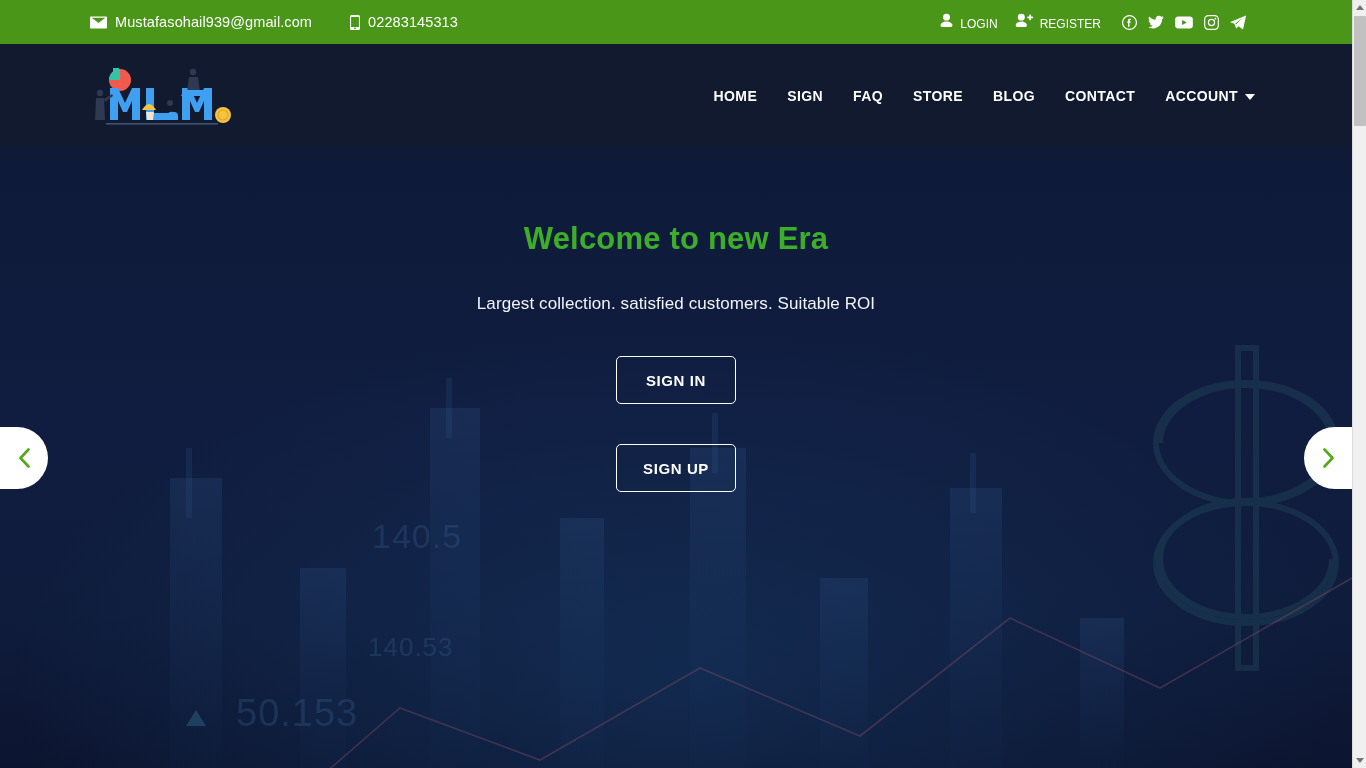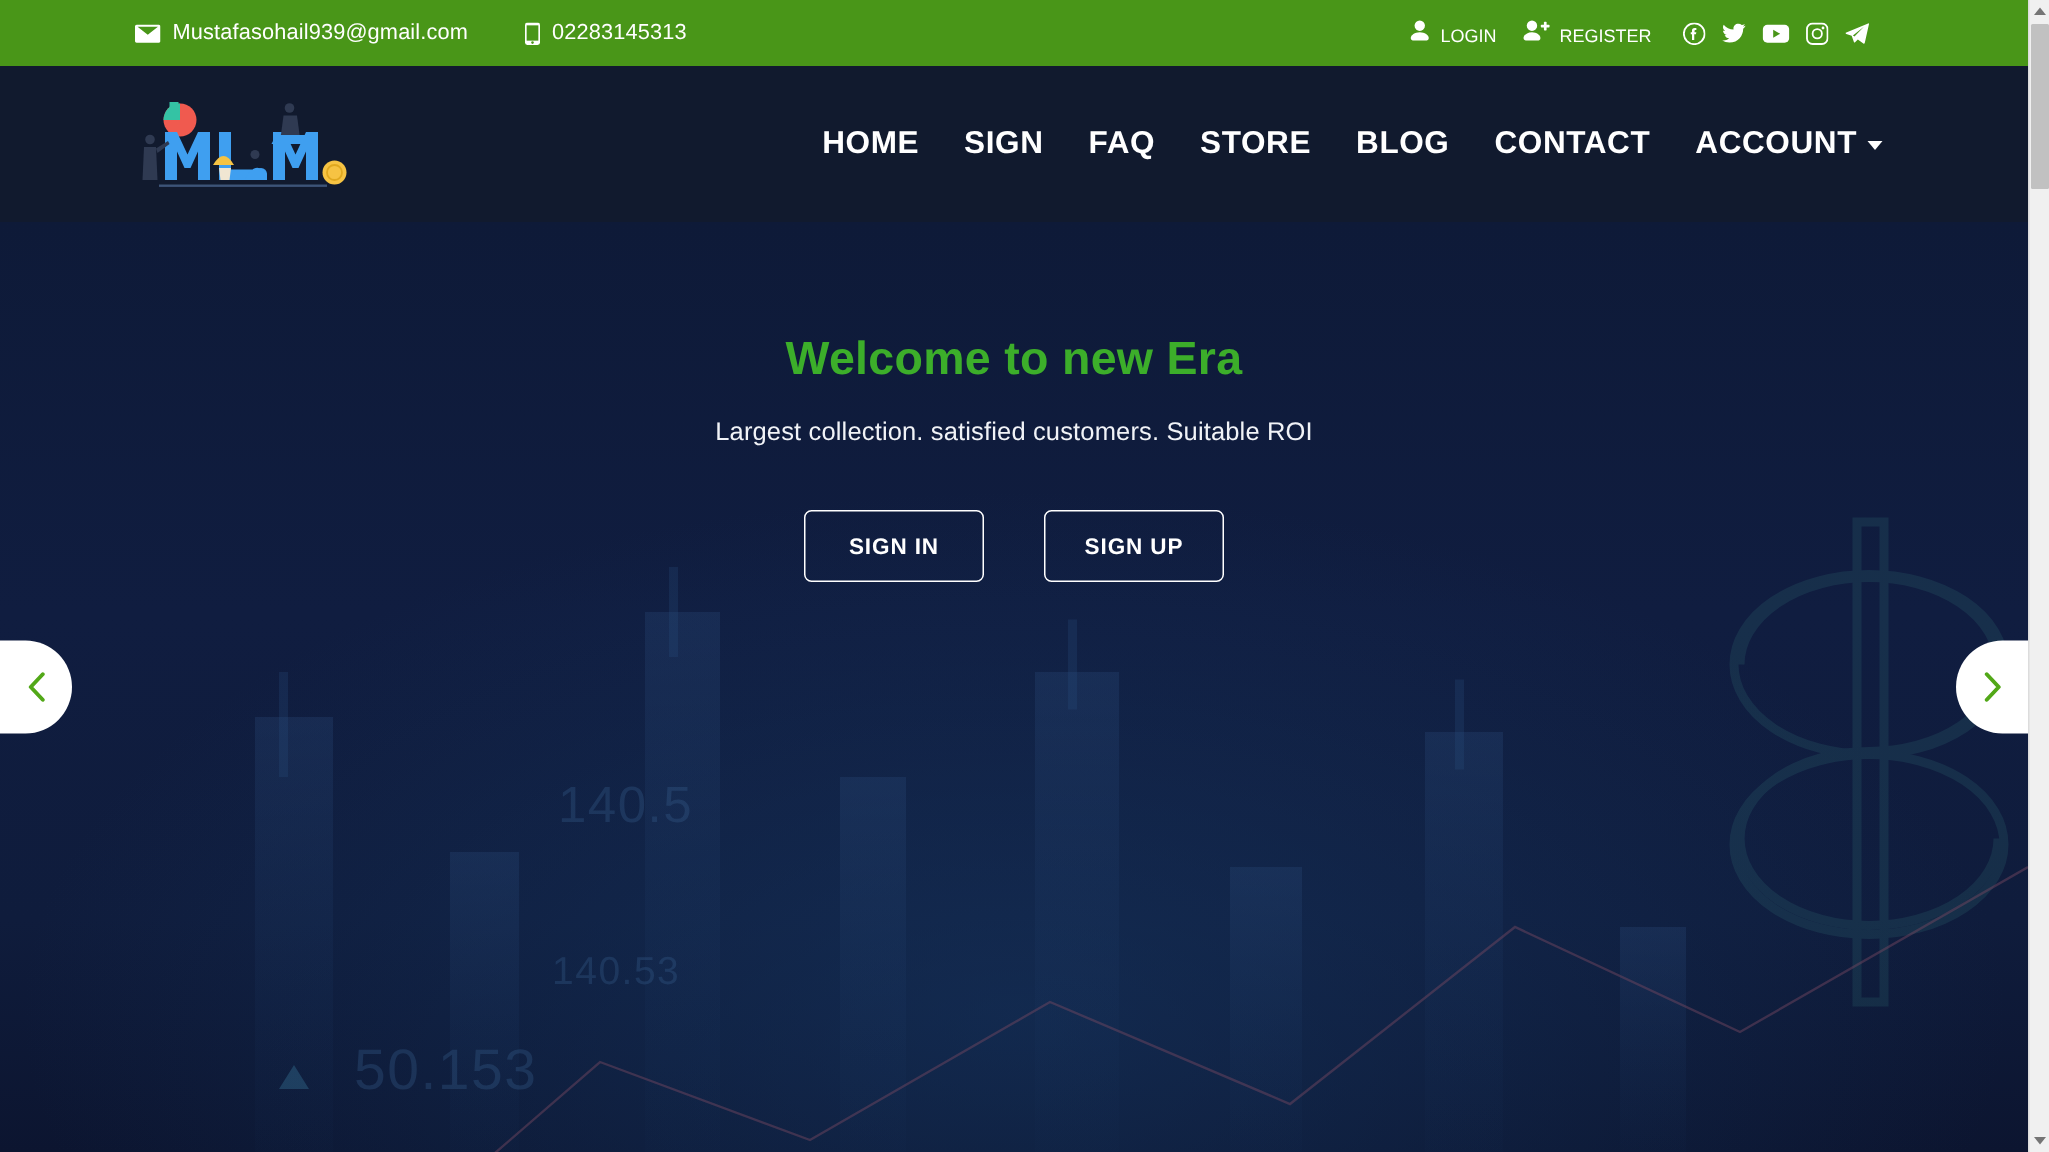--- a/index.html
+++ b/index.html
@@ -56,21 +56,21 @@
     display:flex; align-items:center;
     padding:0 82px 0 88px;
   }
   .logo { width:150px; height:76px; display:block; flex:0 0 auto; }
   .nav-menu {
     margin-left:auto;
     display:flex; align-items:center; gap:0;
   }
   .nav-link {
     color:#ffffff; text-decoration:none;
-    font-size:21px; font-weight:700; letter-spacing:.4px;
+    font-size:14px; font-weight:700; letter-spacing:.4px;
     padding:0 15px;
     display:flex; align-items:center; gap:7px;
     white-space:nowrap;
   }
   .caret {
     width:0;height:0;
     border-left:5px solid transparent;
     border-right:5px solid transparent;
     border-top:6px solid #ffffff;
     display:inline-block;
@@ -90,33 +90,33 @@
   .hero-inner {
     position:relative; z-index:5;
     height:100%;
     display:flex; flex-direction:column; align-items:center;
     padding-top:72px;
     text-align:center;
   }
   .eyebrow {
     font-size:31px; font-weight:700; color:#3cae2a;
     letter-spacing:.2px; line-height:1.2;
-    margin-bottom:0;
+    margin-bottom:16px;
   }
   .hero-title {
     font-size:70px; font-weight:700; color:#ffffff;
     line-height:1.15; letter-spacing:-.4px;
     max-width:800px;
   }
   .hero-sub {
     margin-top:21px;
     font-size:17px; color:#f1f3f7; font-weight:400;
     letter-spacing:.1px;
   }
-  .hero-actions { margin-top:42px; display:flex; gap:40px; }
+  .hero-actions { margin-top:42px; display:flex; gap:40px;flex-direction:column; }
   .btn {
     min-width:120px; height:48px;
     border:1.6px solid #ffffff; border-radius:5px;
     background:transparent; color:#ffffff;
     font-size:15px; font-weight:700; letter-spacing:.6px;
     display:flex; align-items:center; justify-content:center;
     padding:0 22px; cursor:pointer;
     font-family:"Liberation Sans", sans-serif;
     text-decoration:none;
   }

